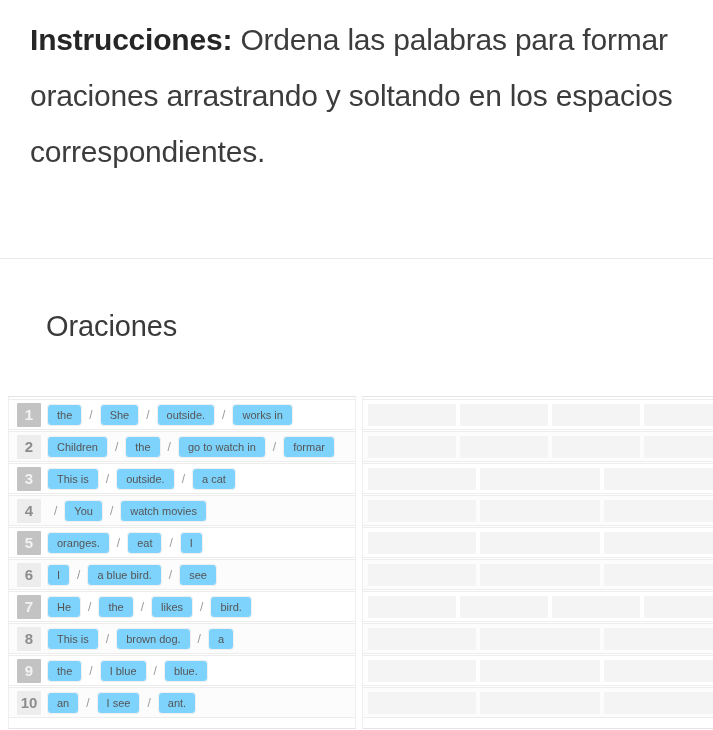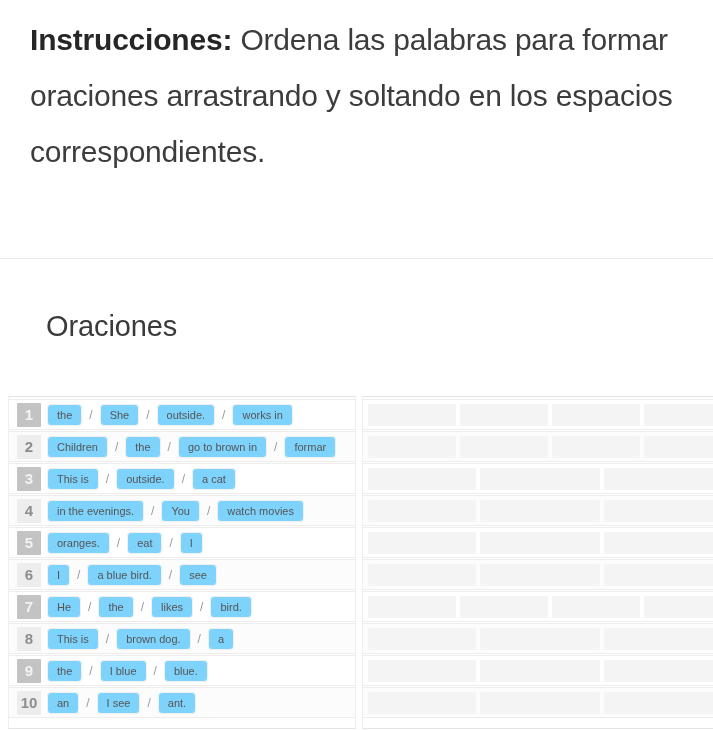--- a/index.html
+++ b/index.html
@@ -217,39 +217,38 @@
             <span class="chip" draggable="true">works in</span>
           </div>
         </div>
         <div class="srow alt">
           <div class="row-num even">2</div>
           <div class="words">
             <span class="chip" draggable="true">Children</span>
             <span class="slash">/</span>
             <span class="chip" draggable="true">the</span>
             <span class="slash">/</span>
-            <span class="chip" draggable="true">go to brown in</span>
+            <span class="chip" draggable="true">go to watch in</span>
             <span class="slash">/</span>
             <span class="chip" draggable="true">formar</span>
           </div>
         </div>
         <div class="srow">
           <div class="row-num odd">3</div>
           <div class="words">
             <span class="chip" draggable="true">This is</span>
             <span class="slash">/</span>
             <span class="chip" draggable="true">outside.</span>
             <span class="slash">/</span>
             <span class="chip" draggable="true">a cat</span>
           </div>
         </div>
         <div class="srow alt">
           <div class="row-num even">4</div>
           <div class="words">
-            <span class="chip" draggable="true">in the evenings.</span>
             <span class="slash">/</span>
             <span class="chip" draggable="true">You</span>
             <span class="slash">/</span>
             <span class="chip" draggable="true">watch movies</span>
           </div>
         </div>
         <div class="srow">
           <div class="row-num odd">5</div>
           <div class="words">
             <span class="chip" draggable="true">oranges.</span>

